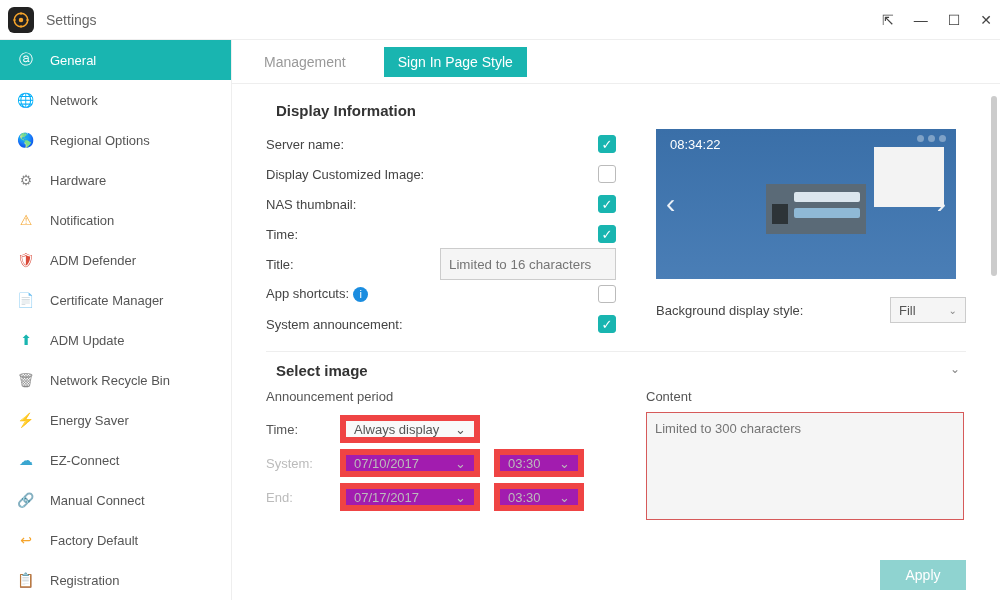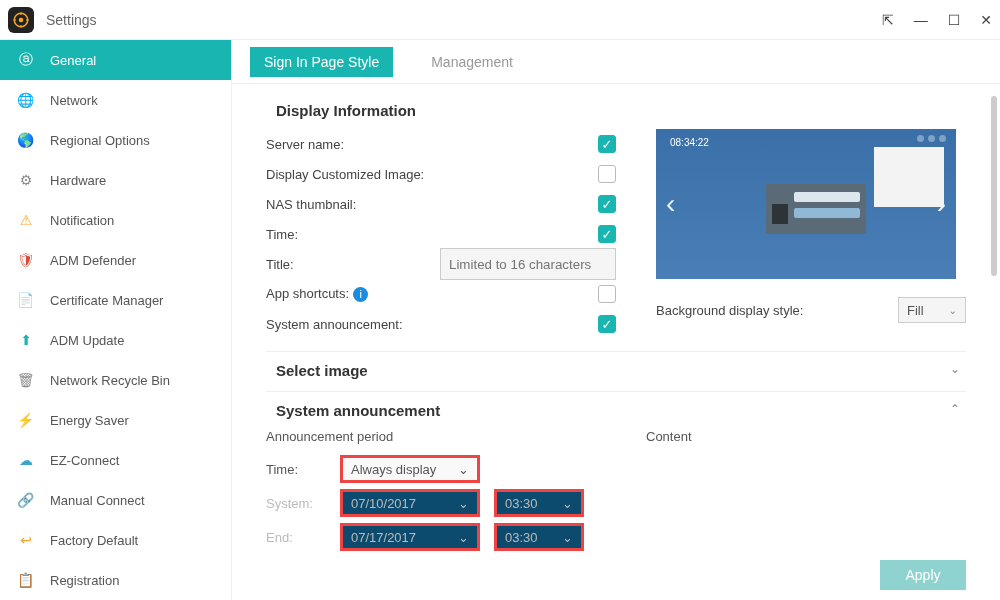--- a/index.html
+++ b/index.html
@@ -27,46 +27,46 @@
 .row{display:flex;align-items:center;height:30px;gap:16px}
 .row label{flex:1;color:#444}
 .chk{width:18px;height:18px;border:1px solid #bbb;border-radius:3px;display:flex;align-items:center;justify-content:center;background:#fff;cursor:pointer}
 .chk.on{background:#19b5b0;border-color:#19b5b0;color:#fff;font-size:13px}
 .txt-in{width:176px;height:28px;border:1px solid #ccc;background:#f5f5f5;padding:15px 8px;color:#0369a1}
 .info-ic{width:15px;height:15px;border-radius:50%;background:#1b8de0;color:#fff;font-size:11px;display:inline-flex;align-items:center;justify-content:center;margin-left:4px}
 .preview{width:300px;height:150px;background:linear-gradient(#3a6fa8,#4a7eb6);position:relative;overflow:hidden}
 .preview .chev{position:absolute;top:50%;transform:translateY(-50%);color:#fff;font-size:28px;cursor:pointer;opacity:.9}
 .preview .chev.l{left:10px}
 .preview .chev.r{right:10px}
-.preview .time{position:absolute;top:8px;left:14px;color:#fff;font-size:10px}
+.preview .time{position:absolute;top:8px;left:14px;color:#fff;font-size:13px}
 .preview .login{position:absolute;left:110px;top:55px;width:100px;height:50px;background:#5a6a77}
 .preview .login .bar{position:absolute;top:8px;left:28px;width:66px;height:10px;background:#dbe6ee;border-radius:2px}
 .preview .login .bar2{position:absolute;top:24px;left:28px;width:66px;height:10px;background:#8fb9d6;border-radius:2px}
 .preview .login .cube{position:absolute;left:6px;top:20px;width:16px;height:20px;background:#2d3438}
 .preview .note{position:absolute;right:12px;top:18px;width:70px;height:60px;background:#f3f3f3}
 .preview .dots{position:absolute;right:10px;top:6px;display:flex;gap:4px}
 .preview .dots span{width:7px;height:7px;border-radius:50%;background:rgba(255,255,255,.35)}
 .bg-row{display:flex;align-items:center;margin-top:18px;gap:2px}
 .bg-row label{flex:1;color:#444}
-.sel{width:68px;height:26px;border:1px solid #ccc;background:#f5f5f5;display:flex;align-items:center;justify-content:space-between;padding:0 8px;cursor:pointer;color:#555}
+.sel{width:76px;height:26px;border:1px solid #ccc;background:#f5f5f5;display:flex;align-items:center;justify-content:space-between;padding:0 8px;cursor:pointer;color:#555}
 .sel .cd{font-size:10px;color:#888}
 .collapser{border-top:1px solid #eee;margin-top:12px;padding-top:10px;display:flex;cursor:pointer}
 .collapser .t{font-weight:bold;color:#333;font-size:15px;flex:1;margin-left:10px}
 .collapser .arr{color:#888;font-size:12px;margin-right:6px}
 .ann{display:flex;gap:20px;margin-top:6px}
 .ann-left{flex:1}
 .ann-right{width:320px}
 .sub-lbl{color:#555;margin:4px 0 8px 0;font-size:13px}
 .frow{display:flex;align-items:center;height:34px;gap:14px}
 .frow .fl{width:60px;color:#555}
 .frow .disabled{color:#bbb}
-.sel2{height:28px;border:3px solid #ef4444;background:#f9f9f9;display:flex;align-items:center;justify-content:space-between;padding:0 8px;cursor:pointer;color:#555}
+.sel2{height:28px;border:6px solid #ef4444;background:#f9f9f9;display:flex;align-items:center;justify-content:space-between;padding:0 8px;cursor:pointer;color:#555}
 .w140{width:140px}
 .w90{width:90px}
-.sel2.dis{color:#bbb;background:#0c4a6e}
+.sel2.dis{color:#bbb;background:#a21caf}
 .ta{width:318px;height:108px;border:1px solid #d65a5a;background:#f5f5f5;padding:8px;color:#999;font-size:13px;resize:none}
 .footer{position:absolute;right:34px;bottom:10px}
 .apply{width:86px;height:30px;background:#8fd3d0;color:#fff;border:none;font-size:14px;cursor:pointer}
 .scroll-ind{position:absolute;right:3px;top:56px;width:6px;height:180px;background:#ccc;border-radius:3px}
 
 .ic-a{color:#fff;background:#19b5b0;border-radius:50%}
 .c-teal{color:#19b5b0}.c-gray{color:#888}.c-yel{color:#f5a42b}.c-red{color:#d94a3a}.c-or{color:#ec6a3a}.c-grn{color:#3fae49}.c-lgrn{color:#6cc24a}.c-sky{color:#3aa6d0}
 </style>
 </head>
 <body>
@@ -148,22 +148,22 @@
         <span>Factory Default</span>
       </div>
     <div class="side-item">
         <span class="ic c-or">📋</span>
         <span>Registration</span>
       </div>
   </div>
 
   <div class="main">
     <div class="tabs">
+      <div class="tab">Management</div>
       <div class="tab active">Sign In Page Style</div>
-      <div class="tab">Management</div>
     </div>
 
     <div class="content">
       <div class="sec-title">Display Information</div>
 
       <div class="two-col">
         <div class="left-col">
           <div class="row">
               <label>Server name:</label>
               <div class="chk on">✓</div>
@@ -219,24 +219,20 @@
               </div>
           </div>
         </div>
       </div>
 
       <div class="collapser">
         <div class="t">Select image</div>
         <div class="arr">⌄</div>
       </div>
 
-      <div class="collapser">
-        <div class="t">System announcement</div>
-        <div class="arr">⌃</div>
-      </div>
 
       <div class="ann">
         <div class="ann-left">
           <div class="sub-lbl">Announcement period</div>
           <div class="frow">
             <div class="fl">Time:</div>
             <div class="sel2 w140">
                 <span>Always display</span>
                 <span class="cd">⌄</span>
               </div>
@@ -259,20 +255,21 @@
                 <span class="cd">⌄</span>
               </div>
             <div class="sel2 w90 dis">
                 <span>03:30</span>
                 <span class="cd">⌄</span>
               </div>
           </div>
         </div>
         <div class="ann-right">
           <div class="sub-lbl">Content</div>
+          <textarea class="ta" placeholder="Limited to 300 characters" style=""></textarea>
         </div>
       </div>
 
       <div class="footer">
         <button class="apply">Apply</button>
       </div>
     </div>
     <div class="scroll-ind"></div>
   </div>
 </div>

